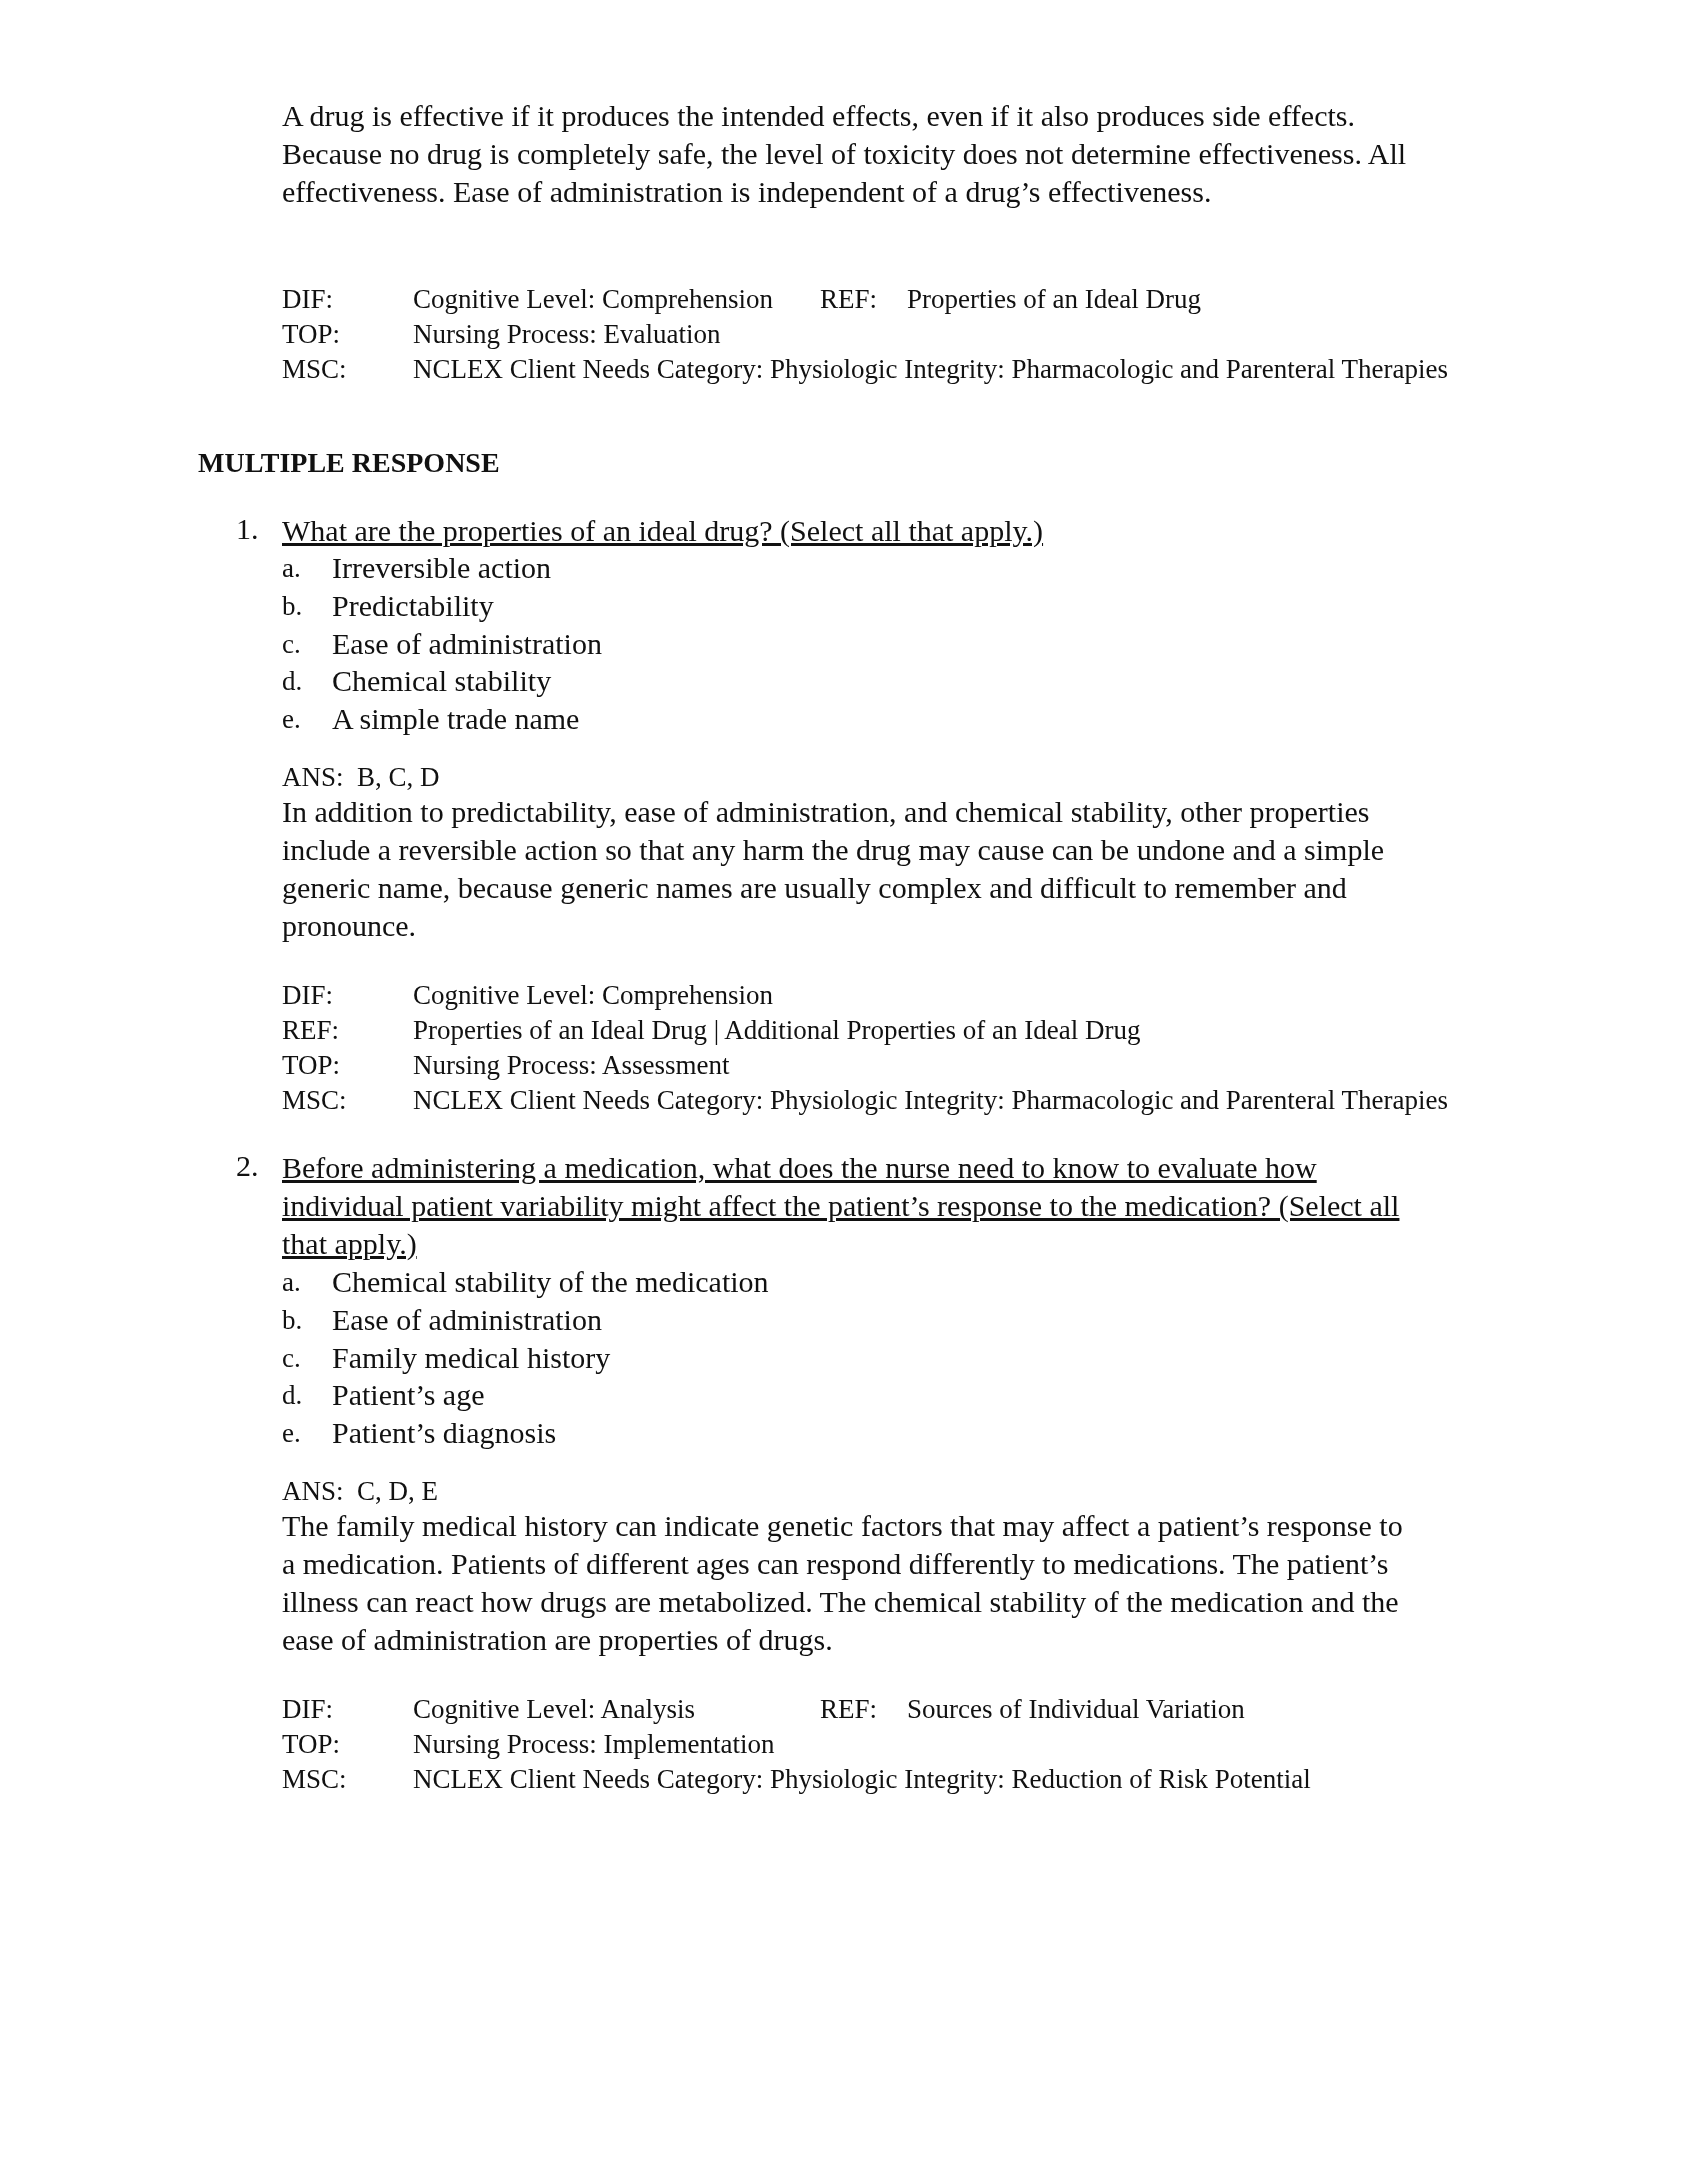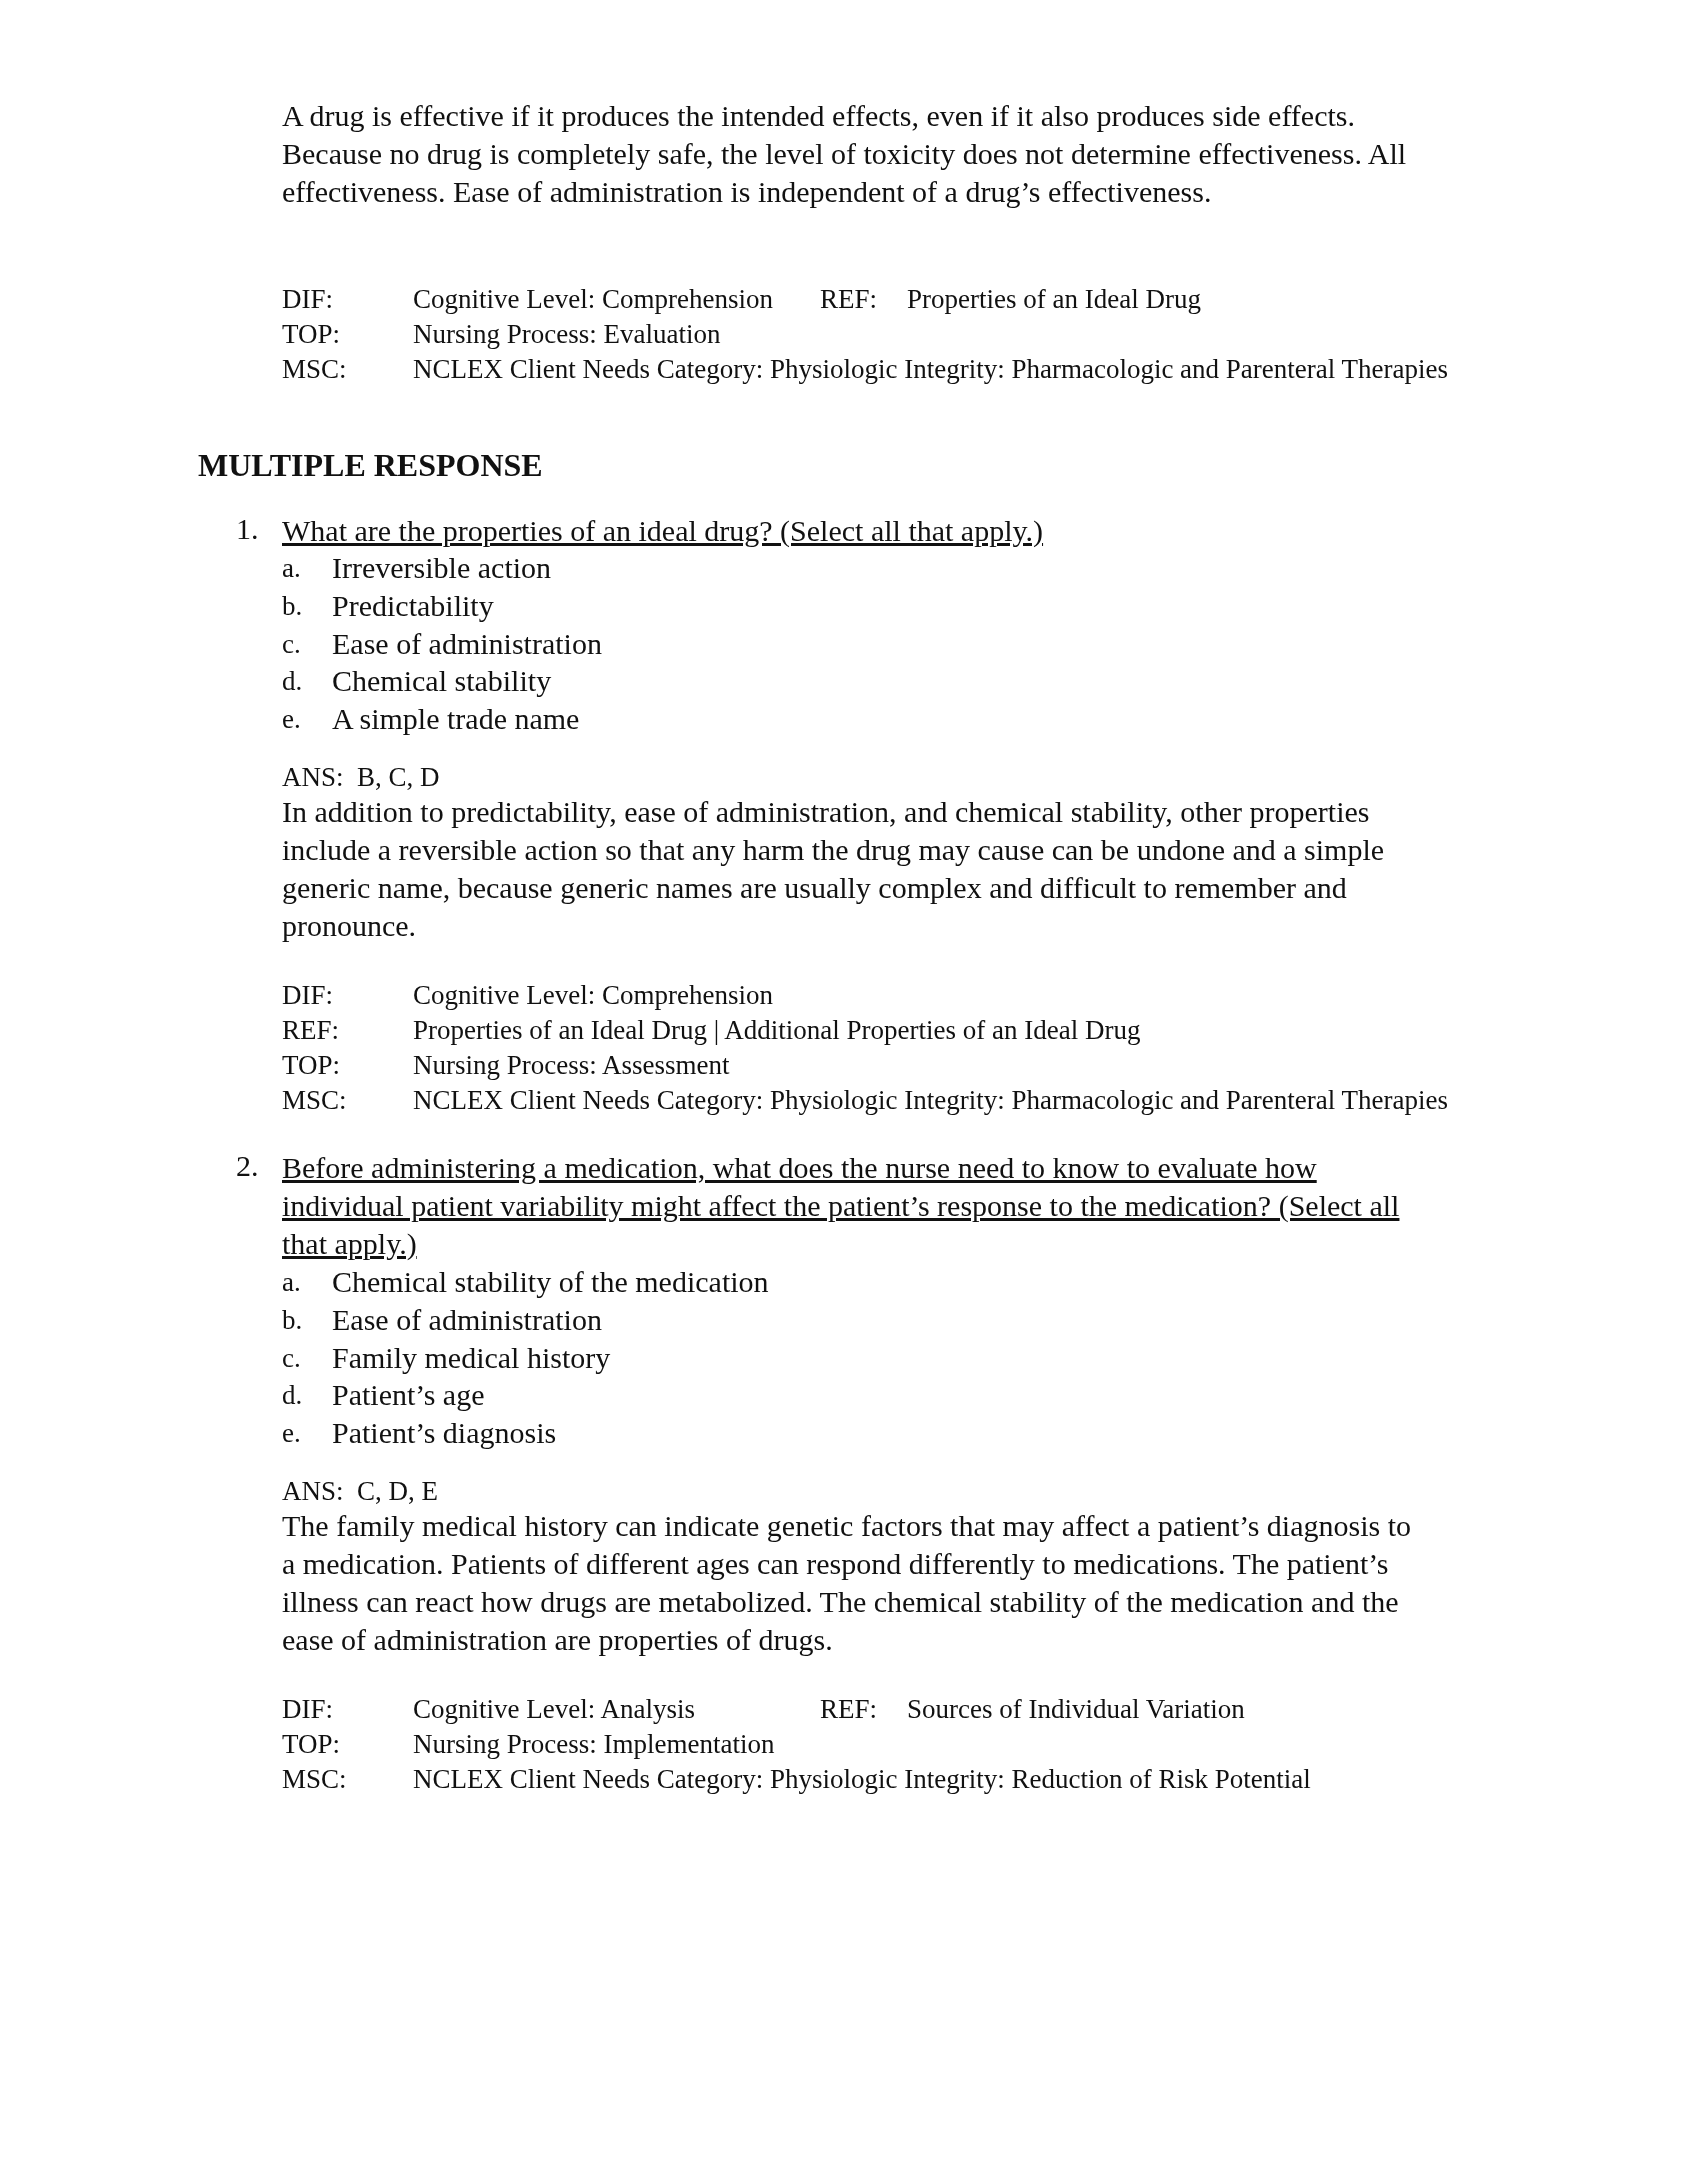--- a/index.html
+++ b/index.html
@@ -7,21 +7,21 @@
          font-family:"Liberation Serif", "DejaVu Serif", serif; color:#111111; }
   .abs { position:absolute; white-space:nowrap; }
   .para { position:absolute; left:282px; width:1267px; font-size:30px; line-height:38px; }
   .para .ln { display:block; white-space:nowrap; }
   .meta { position:absolute; left:282px; font-size:27px; line-height:35px; }
   .meta .row { position:relative; height:35px; white-space:nowrap; }
   .meta .key { position:absolute; left:0; }
   .meta .val { position:absolute; left:87px;margin-left:44px; }
   .meta .key2 { position:absolute; left:538px; }
   .meta .val2 { position:absolute; left:625px; }
-  .heading { left:198px; top:447px; font-size:32px; font-weight:bold; }
+  .heading { left:198px; top:447px; font-size:28px; font-weight:bold; }
   .qnum { font-size:30px; }
   .q-text { position:absolute; left:282px; font-size:30px; line-height:38px; }
   .q-text .ln { display:block; white-space:nowrap;text-decoration:underline; }
   .opt { position:absolute; font-size:30px; line-height:38px; white-space:nowrap; }
   .opt .letter { position:absolute; left:0; font-size:27px; }
   .opt .txt { position:absolute; left:50px; }
   .ans { position:absolute; left:282px; font-size:27px; white-space:nowrap; }
 </style>
 </head>
 <body>
@@ -135,21 +135,21 @@
   <span class="letter">e.</span>
   <span class="txt">Patient’s diagnosis</span>
 </div>
 
 <div class="ans" style="top:1476px;">
   <span>ANS:</span>&nbsp;
   <span>C, D, E</span>
 </div>
 
 <div class="para" style="top:1507px;">
-  <span class="ln">The family medical history can indicate genetic factors that may affect a patient’s diagnosis to</span>
+  <span class="ln">The family medical history can indicate genetic factors that may affect a patient’s response to</span>
   <span class="ln">a medication. Patients of different ages can respond differently to medications. The patient’s</span>
   <span class="ln">illness can react how drugs are metabolized. The chemical stability of the medication and the</span>
   <span class="ln">ease of administration are properties of drugs.</span>
 </div>
 
 <div class="meta" style="top:1692px;">
   <div class="row">
     <span class="key">DIF:</span>
     <span class="val">Cognitive Level: Analysis</span>
     <span class="key2">REF:</span>

